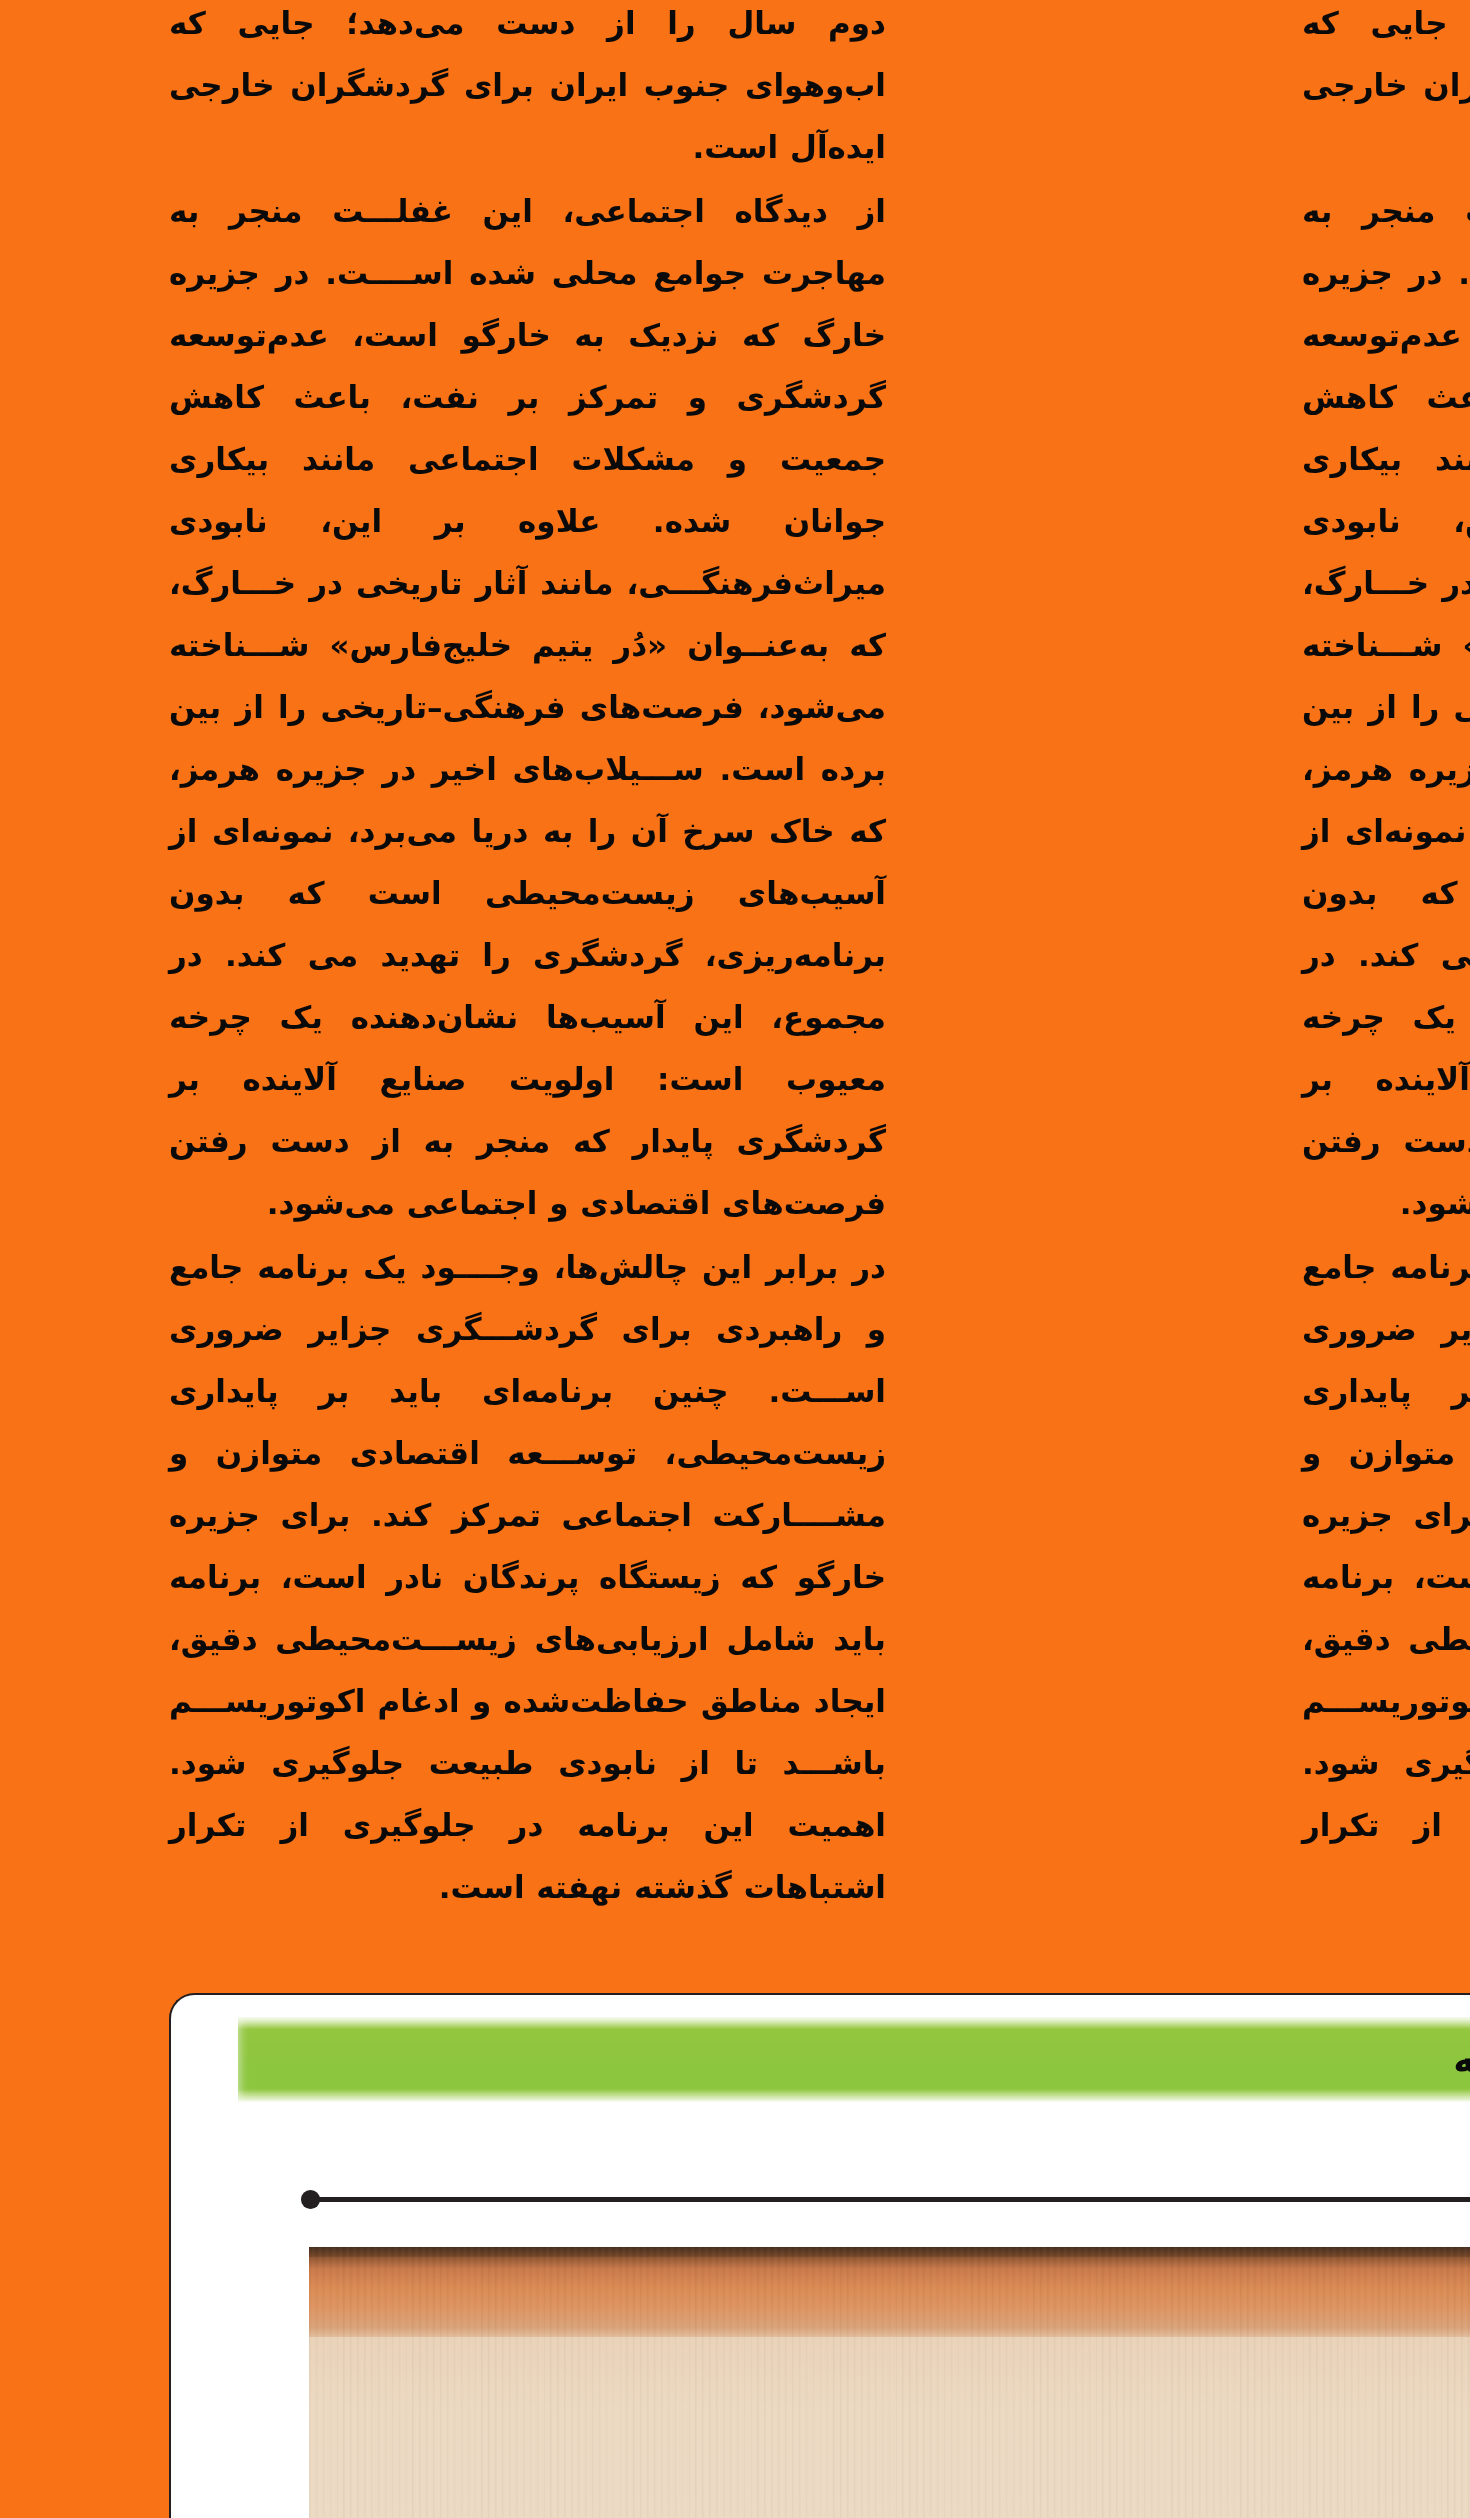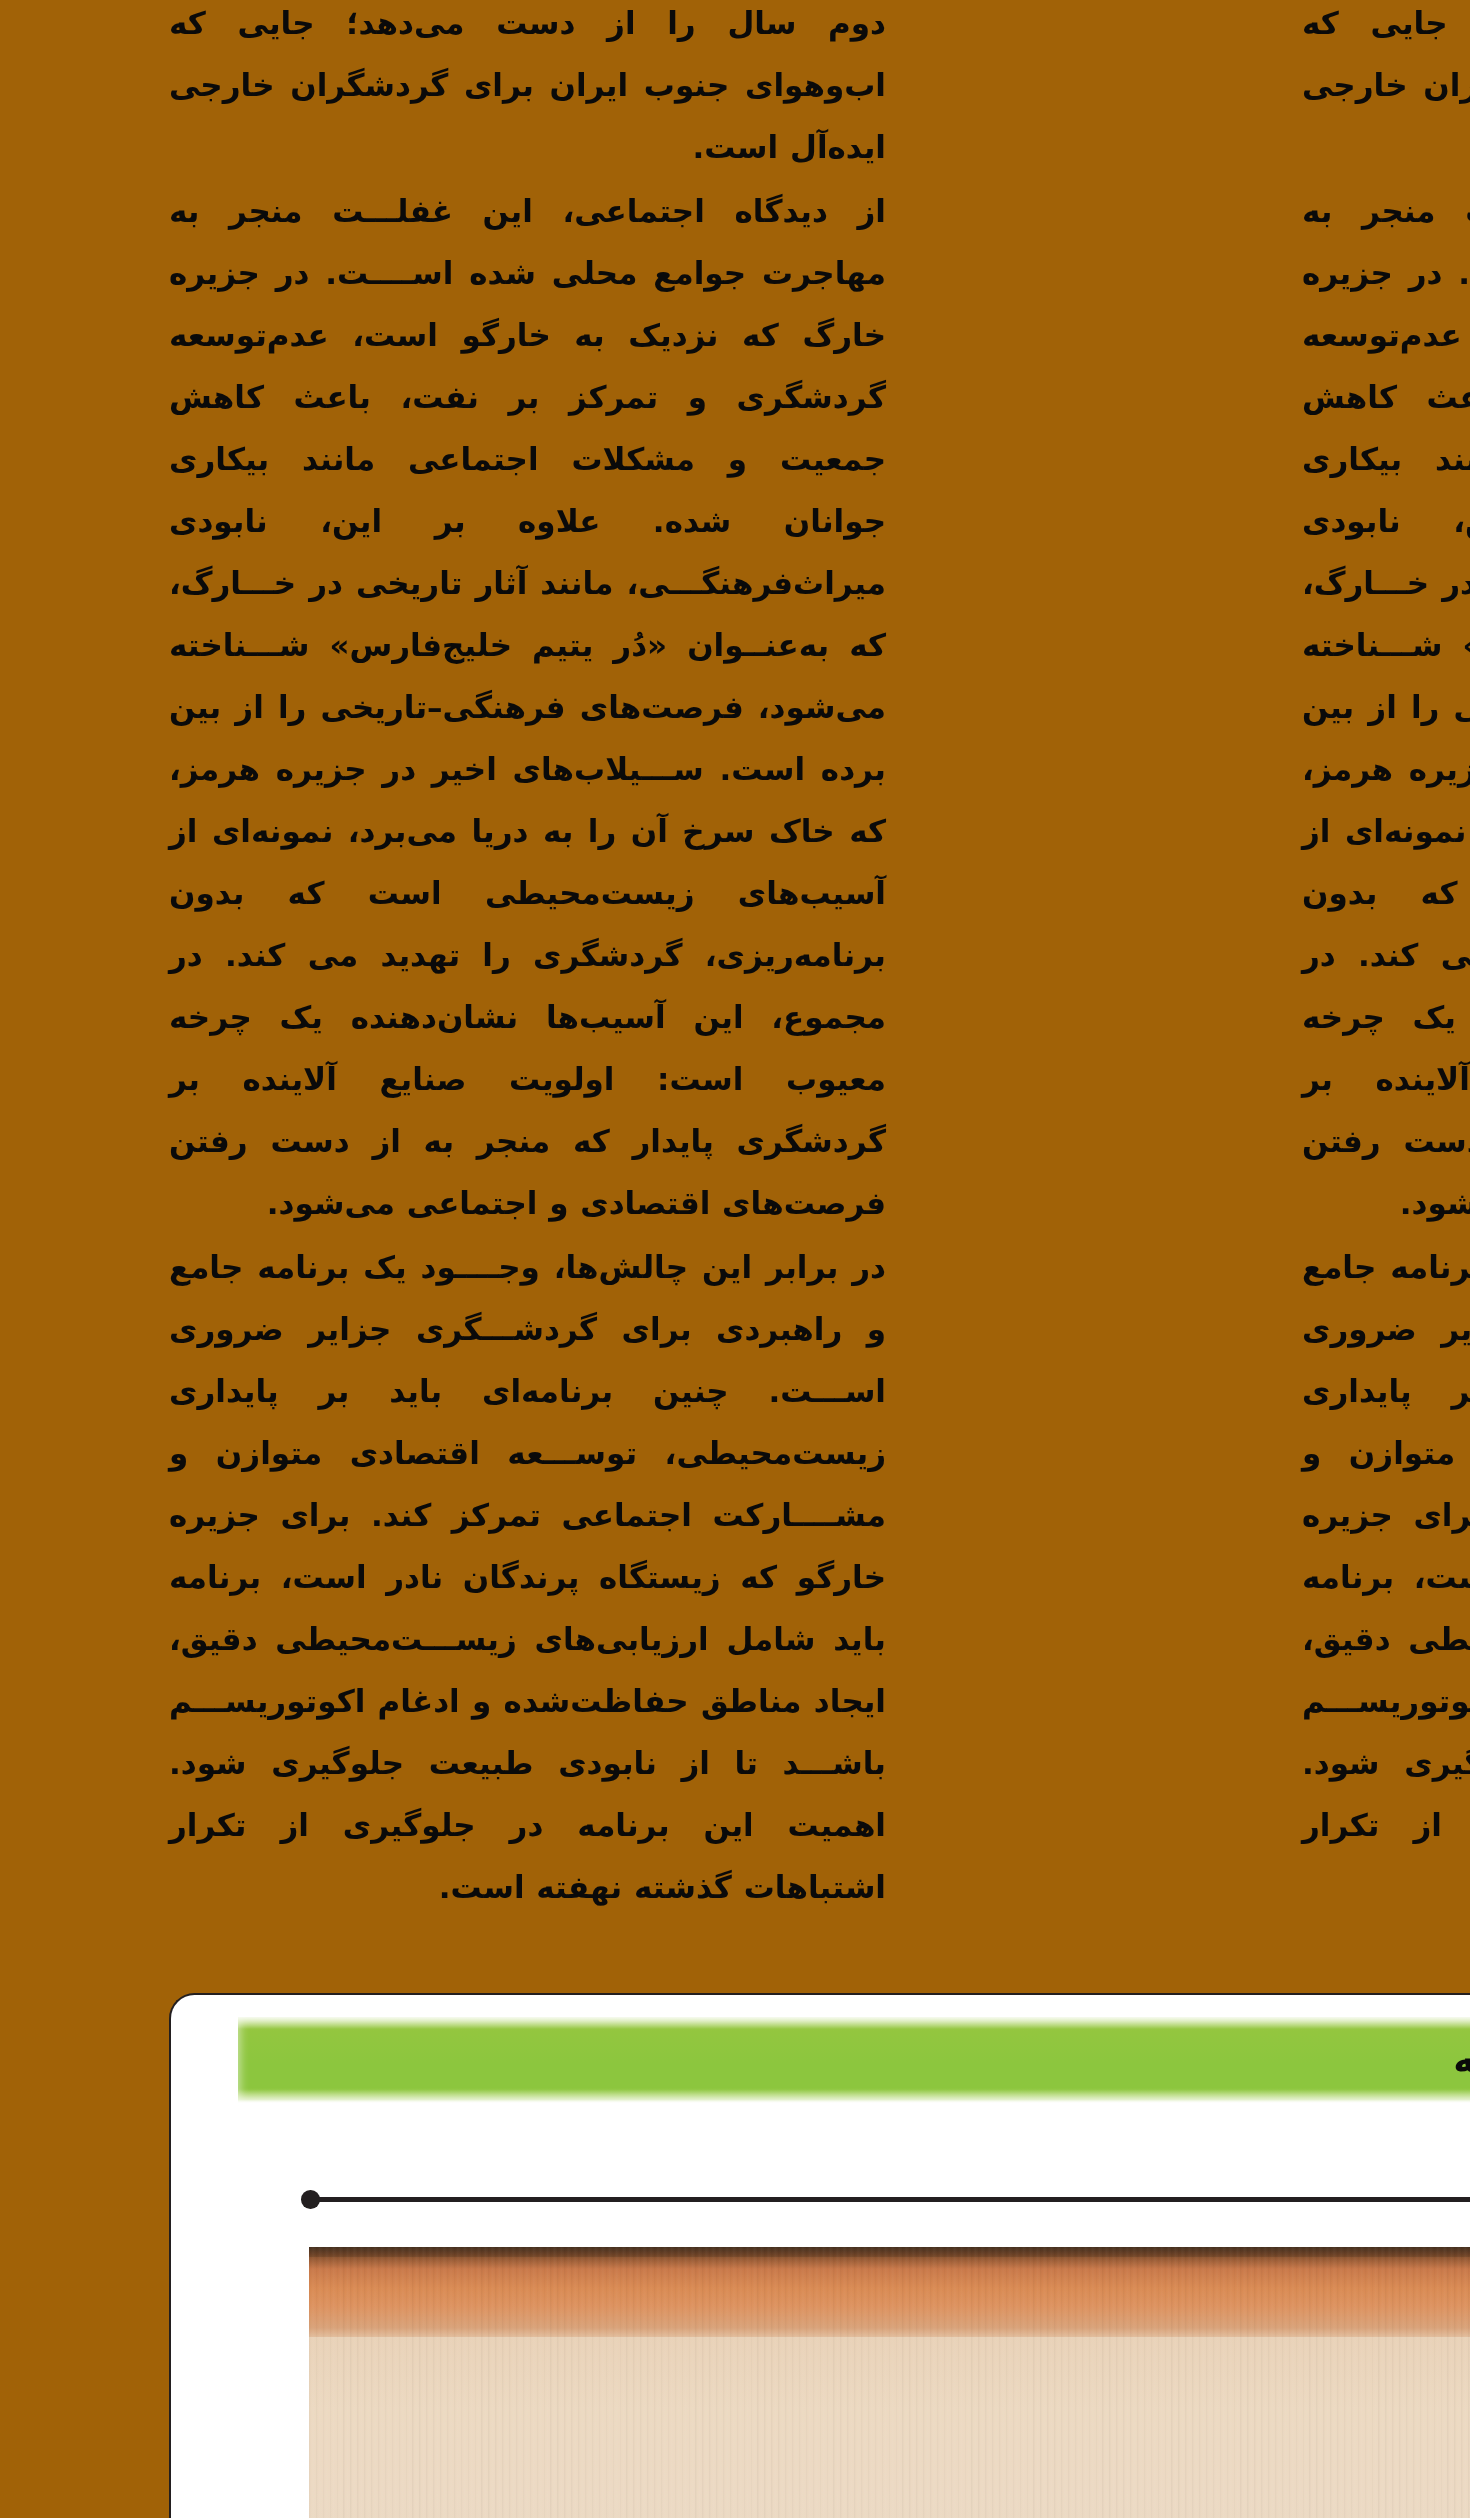--- a/index.html
+++ b/index.html
@@ -14,21 +14,21 @@
     position: relative;
     overflow: hidden;
     font-family: "DejaVu Sans", "Liberation Sans", sans-serif;
     background: #ffffff;
   }
 
   
   #page {
     position: absolute;
     inset: 0;
-    background: #a16207;
+    background: #f97316;
   }
 
   
   .col {
     position: absolute;
     direction: rtl;
     text-align: justify;
     text-align-last: right;
     color: #0a0a0a;
   }

